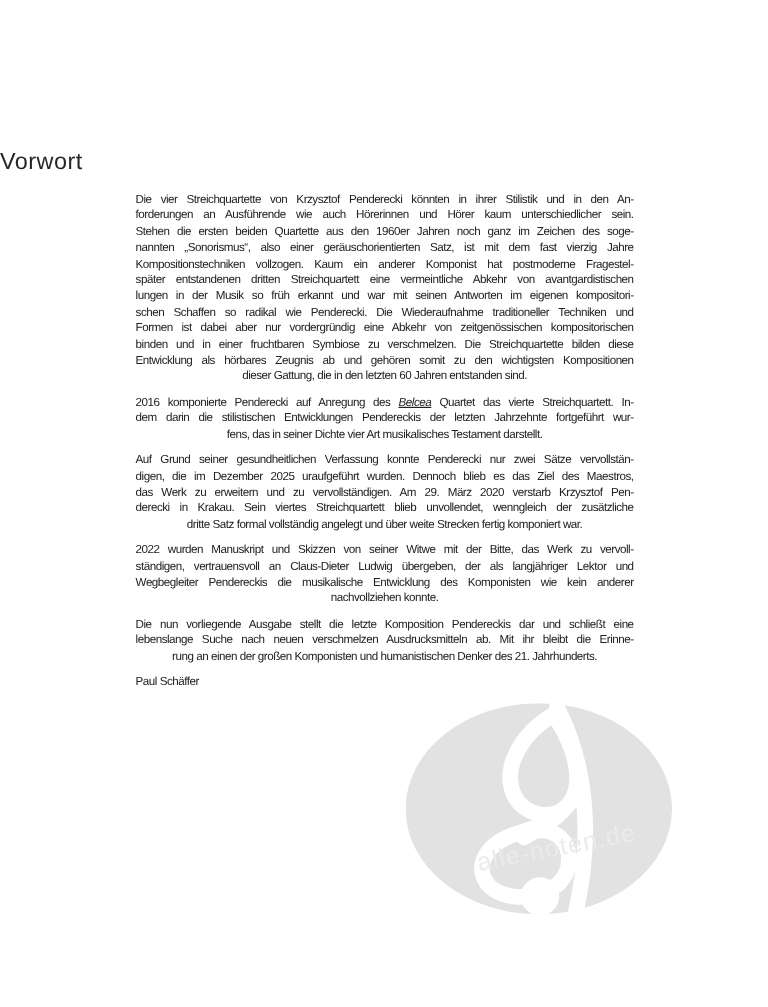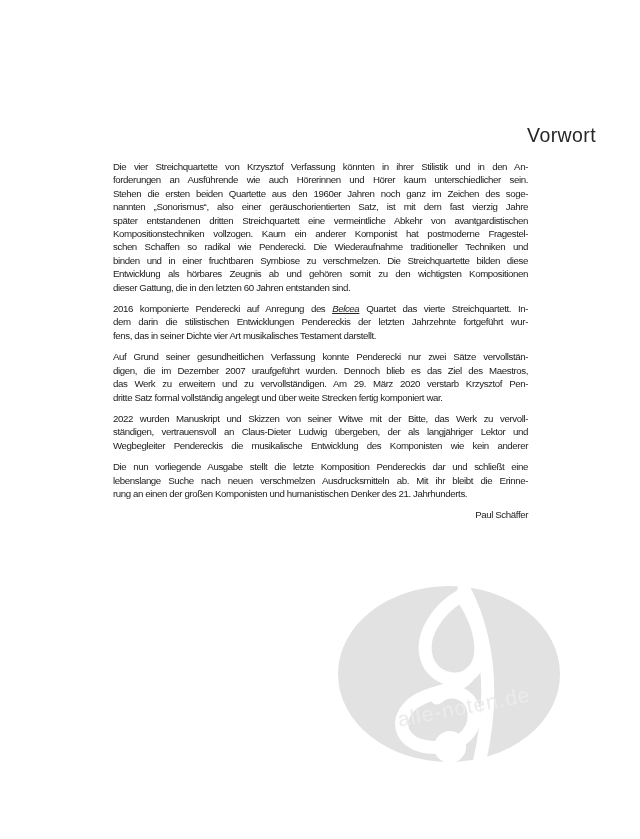--- a/index.html
+++ b/index.html
@@ -33,44 +33,44 @@
     user-select: none;
   }
   
   .title {
     position: absolute;
     top: 124px;
     left: 0;
     width: 596px;
     z-index: 3;
     margin: 0;
-    text-align: right;
+    text-align: left;
     font-size: 19.5px;
     font-weight: 400;
     letter-spacing: 0.4px;
     color: #262626;
   }
   .textblock {
     position: absolute;
     left: 113px;
     top: 160px;
     width: 415px;
     z-index: 3;
     font-size: 9.7px;
     letter-spacing: -0.4px;
     color: #212121;
   }
   .textblock .para { margin: 0 0 8px 0; }
   .textblock .jl,
   .textblock .ll { line-height: 13.4px; }
   .jl { text-align: justify; text-align-last: justify; }
-  .ll { text-align: left; }
+  .ll { text-align: center; }
   .em { font-style: italic; text-decoration: underline; }
   .sig {
-    text-align: right;
+    text-align: left;
     line-height: 13.4px;
   }
 </style>
 </head>
 <body>
 
 <div class="page">
 
   <svg class="wm-svg" width="222" height="176" viewBox="0 0 222 176" aria-hidden="true">
     <ellipse cx="111" cy="88" rx="111" ry="88" fill="#e2e2e2"></ellipse>
@@ -81,49 +81,53 @@
     </g>
     <circle cx="112" cy="161" r="16" fill="#ffffff"></circle>
   </svg>
   <div class="wm-text">alle-noten.de</div>
 
   <h1 class="title">Vorwort</h1>
 
   <div class="textblock">
 
     <div class="para">
-      <div class="jl">Die vier Streichquartette von Krzysztof Verfassung könnten in ihrer Stilistik und in den An-</div>
+      <div class="jl">Die vier Streichquartette von Krzysztof Penderecki könnten in ihrer Stilistik und in den An-</div>
       <div class="jl">forderungen an Ausführende wie auch Hörerinnen und Hörer kaum unterschiedlicher sein.</div>
       <div class="jl">Stehen die ersten beiden Quartette aus den 1960er Jahren noch ganz im Zeichen des soge-</div>
       <div class="jl">nannten „Sonorismus“, also einer geräuschorientierten Satz, ist mit dem fast vierzig Jahre</div>
+      <div class="jl">Kompositionstechniken vollzogen. Kaum ein anderer Komponist hat postmoderne Fragestel-</div>
       <div class="jl">später entstandenen dritten Streichquartett eine vermeintliche Abkehr von avantgardistischen</div>
-      <div class="jl">Kompositionstechniken vollzogen. Kaum ein anderer Komponist hat postmoderne Fragestel-</div>
+      <div class="jl">lungen in der Musik so früh erkannt und war mit seinen Antworten im eigenen kompositori-</div>
       <div class="jl">schen Schaffen so radikal wie Penderecki. Die Wiederaufnahme traditioneller Techniken und</div>
+      <div class="jl">Formen ist dabei aber nur vordergründig eine Abkehr von zeitgenössischen kompositorischen</div>
       <div class="jl">binden und in einer fruchtbaren Symbiose zu verschmelzen. Die Streichquartette bilden diese</div>
       <div class="jl">Entwicklung als hörbares Zeugnis ab und gehören somit zu den wichtigsten Kompositionen</div>
       <div class="ll">dieser Gattung, die in den letzten 60 Jahren entstanden sind.</div>
     </div>
 
     <div class="para">
       <div class="jl"><span>2016 komponierte Penderecki auf Anregung des </span><span class="em">Belcea</span><span> Quartet das vierte Streichquartett. In-</span></div>
       <div class="jl">dem darin die stilistischen Entwicklungen Pendereckis der letzten Jahrzehnte fortgeführt wur-</div>
       <div class="ll">fens, das in seiner Dichte vier Art musikalisches Testament darstellt.</div>
     </div>
 
     <div class="para">
       <div class="jl">Auf Grund seiner gesundheitlichen Verfassung konnte Penderecki nur zwei Sätze vervollstän-</div>
-      <div class="jl">digen, die im Dezember 2007 uraufgeführt wurden. Dennoch blieb es das Ziel des Maestros,</div>
+      <div class="jl">digen, die im Dezember 2025 uraufgeführt wurden. Dennoch blieb es das Ziel des Maestros,</div>
       <div class="jl">das Werk zu erweitern und zu vervollständigen. Am 29. März 2020 verstarb Krzysztof Pen-</div>
+      <div class="jl">derecki in Krakau. Sein viertes Streichquartett blieb unvollendet, wenngleich der zusätzliche</div>
       <div class="ll">dritte Satz formal vollständig angelegt und über weite Strecken fertig komponiert war.</div>
     </div>
 
     <div class="para">
       <div class="jl">2022 wurden Manuskript und Skizzen von seiner Witwe mit der Bitte, das Werk zu vervoll-</div>
       <div class="jl">ständigen, vertrauensvoll an Claus-Dieter Ludwig übergeben, der als langjähriger Lektor und</div>
       <div class="jl">Wegbegleiter Pendereckis die musikalische Entwicklung des Komponisten wie kein anderer</div>
+      <div class="ll">nachvollziehen konnte.</div>
     </div>
 
     <div class="para">
       <div class="jl">Die nun vorliegende Ausgabe stellt die letzte Komposition Pendereckis dar und schließt eine</div>
       <div class="jl">lebenslange Suche nach neuen verschmelzen Ausdrucksmitteln ab. Mit ihr bleibt die Erinne-</div>
       <div class="ll">rung an einen der großen Komponisten und humanistischen Denker des 21. Jahrhunderts.</div>
     </div>
 
     <div class="sig">Paul Schäffer</div>
   </div>

